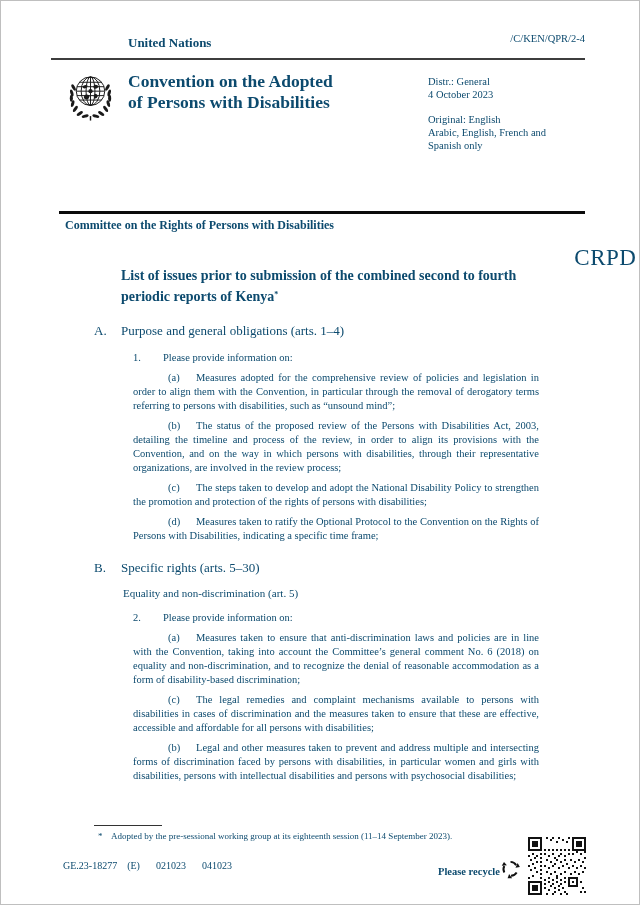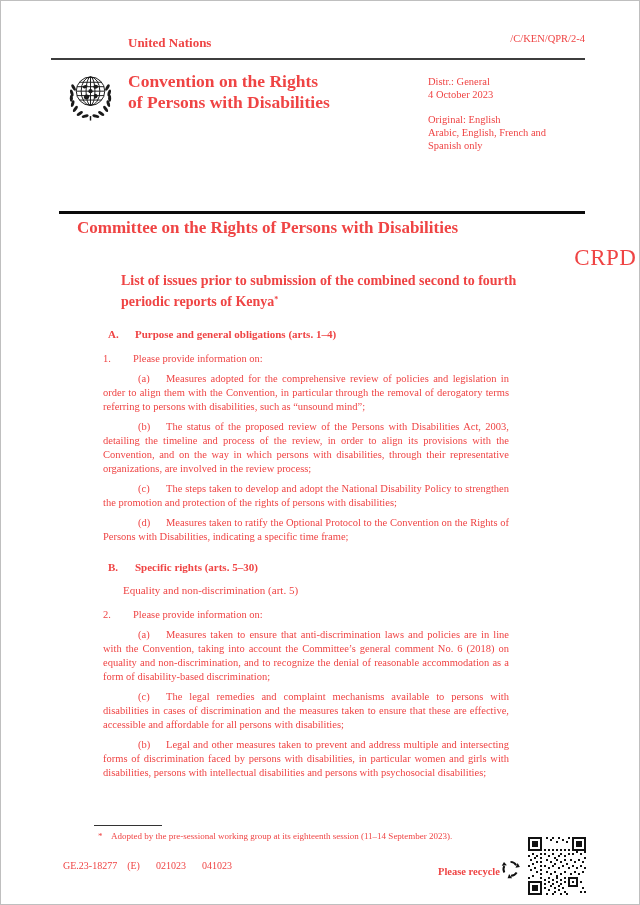--- a/index.html
+++ b/index.html
@@ -4,42 +4,42 @@
 <style>
   html,body{margin:0;padding:0;background:#9a9a9a;}
   .page{
     position:relative;
     width:640px;height:905px;
     margin:0 auto;
     background:#ffffff;
     border:1px solid #bfbfbf;
     box-sizing:border-box;
     font-family:"Liberation Serif","DejaVu Serif",serif;
-    color:#ef4444;
+    color:#0c4a6e;
     overflow:hidden;
   }
   
   .org{position:absolute;left:127px;top:34px;font-size:13px;font-weight:bold;}
   .symbol{position:absolute;right:54px;top:27px;white-space:nowrap;}
   .symbol .main{font-size:23px;letter-spacing:.5px;}
   .symbol .sub{font-size:10.5px;}
   .rule-thin{position:absolute;left:50px;right:54px;top:57px;height:2px;background:#3d3d3d;}
   .rule-thick{position:absolute;left:58px;right:54px;top:210px;height:3px;background:#0b0b0b;}
   .emblem{position:absolute;left:61px;top:67px;width:57px;height:57px;}
   .conv-title{position:absolute;left:127px;top:70px;font-size:17.5px;font-weight:bold;line-height:21px;}
   .issue-info{position:absolute;left:427px;top:74px;font-size:10.5px;line-height:13px;}
   .lang-info{position:absolute;left:427px;top:112px;font-size:10.5px;line-height:13px;}
   
   .main{position:absolute;left:64px;top:217px;width:522px;}
-  .committee{font-size:17px;font-weight:bold;margin-left:12px;}
+  .committee{font-size:12px;font-weight:bold;}
   .doc-title{margin:33px 0 0 56px;width:440px;font-size:14px;font-weight:bold;line-height:19px;}
   .doc-title sup{font-size:8px;vertical-align:4px;}
-  .sec-head{margin-top:17px;margin-left:43px;font-size:11px;font-weight:bold;}
+  .sec-head{margin-top:17px;margin-left:29px;font-size:13px;font-weight:normal;}
   .sec-head .sec-label{display:inline-block;width:27px;}
-  .paras{margin-left:38px;width:406px;font-size:10.5px;line-height:14px;text-align:justify;}
+  .paras{margin-left:68px;width:406px;font-size:10.5px;line-height:14px;text-align:justify;}
   .paras p{margin:0 0 0 0;}
   .num-para{margin-top:12px !important;}
   .let-para{margin-top:6px !important;text-indent:35px;}
   .num-para .marker{display:inline-block;width:30px;text-indent:0;}
   .let-para .marker{display:inline-block;width:28px;text-indent:0;}
   .subhead{margin:11px 0 0 58px;font-size:11px;font-weight:normal;}
   
   .fn-rule{position:absolute;left:93px;top:824px;width:68px;height:1px;background:#333;}
   .footnote{position:absolute;left:97px;top:830px;width:430px;font-size:9px;line-height:11px;}
   .footnote .fn-marker{display:inline-block;width:13px;}
@@ -104,21 +104,21 @@
           <ellipse cx="49" cy="46" rx="4" ry="1.7" transform="rotate(55 49 46)"></ellipse>
           <ellipse cx="44" cy="51" rx="4" ry="1.7" transform="rotate(35 44 51)"></ellipse>
           <ellipse cx="38" cy="54" rx="4" ry="1.7" transform="rotate(15 38 54)"></ellipse>
         </g>
         <rect x="31.2" y="54" width="1.6" height="5"></rect>
       </g>
     </svg>
   </div>
 
   <div class="conv-title">
-    <div>Convention on the Rights</div>
+    <div>Convention on the Adopted</div>
     <div>of Persons with Disabilities</div>
   </div>
 
   <div class="issue-info">
     <div>Distr.: General</div>
     <div>4 October 2023</div>
   </div>
   <div class="lang-info">
     <div>Original: English</div>
     <div>Arabic, English, French and</div>

